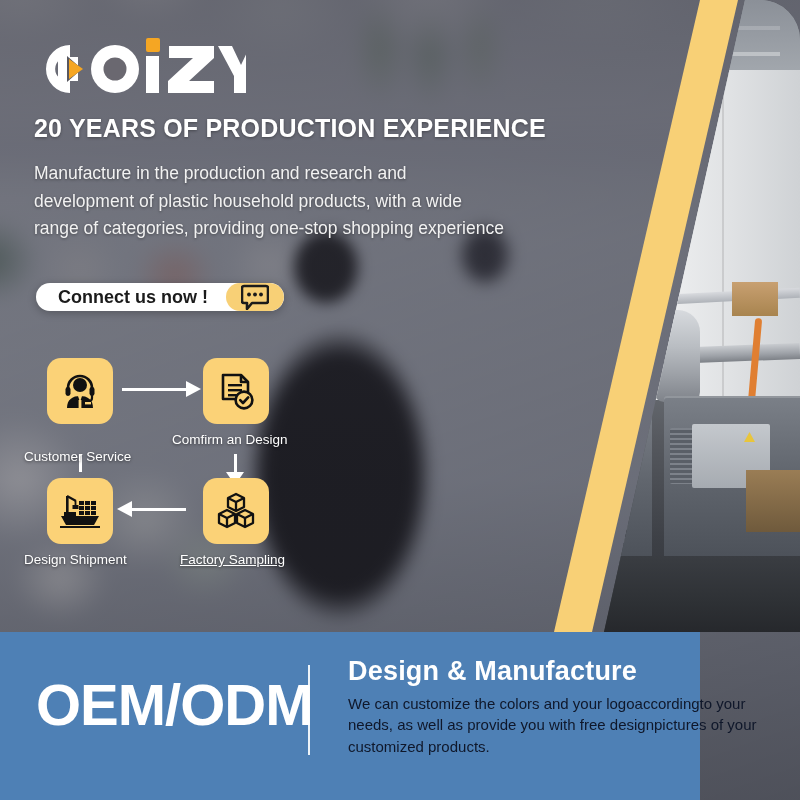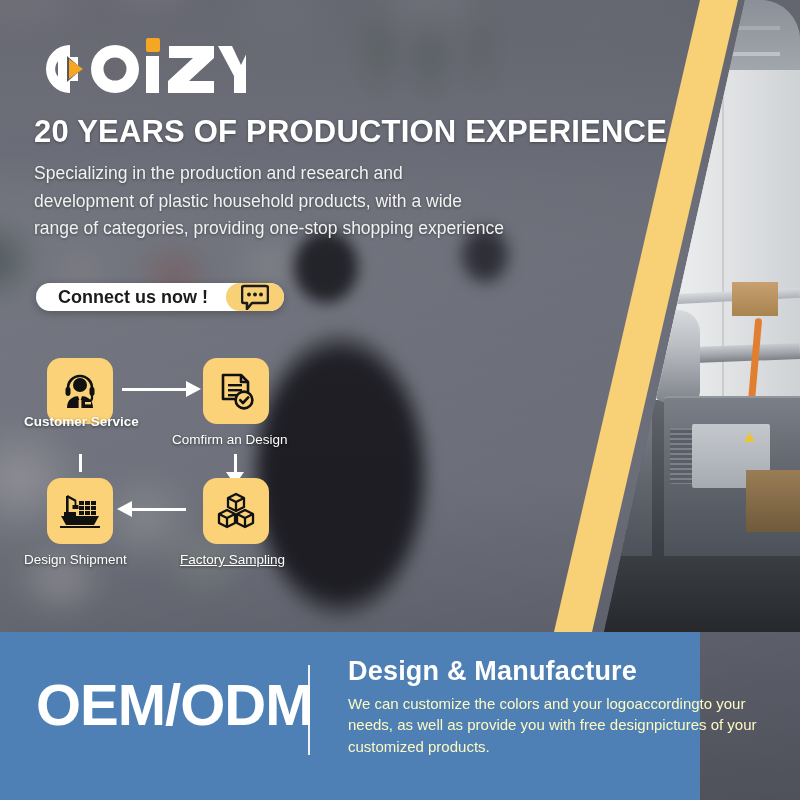--- a/index.html
+++ b/index.html
@@ -213,21 +213,21 @@
     background:linear-gradient(180deg,#9a7d55,#6f5a3c);
   }
 
   
   .logo { position:absolute; left:36px; top:38px; display:flex; align-items:center; }
   .logo-svg { display:block; }
 
   
   .headline {
     position:absolute; left:34px; top:114px;
-    font-size:31px; font-weight:bold; color:#ffffff;
+    font-size:25px; font-weight:bold; color:#ffffff;
     letter-spacing:.2px; white-space:nowrap;
     text-shadow:0 1px 3px rgba(0,0,0,.35);
   }
   .subcopy {
     position:absolute; left:34px; top:160px; width:470px;
     font-size:17.5px; color:#f2f2f2; line-height:1.58;
     text-shadow:0 1px 3px rgba(0,0,0,.4);
   }
 
   
@@ -253,21 +253,21 @@
     background:#FBD277; display:flex; align-items:center; justify-content:center;
   }
   .tile-cs { left:47px;  top:8px; }
   .tile-co { left:203px; top:8px; }
   .tile-fs { left:203px; top:128px; }
   .tile-sh { left:47px;  top:128px; }
   .flow-label {
     position:absolute; font-size:13.5px; color:#ffffff; font-weight:500;
     white-space:nowrap; text-shadow:0 1px 3px rgba(0,0,0,.55);
   }
-  .lbl-cs { left:24px;  top:64px;font-weight:bold; }
+  .lbl-cs { left:24px;  top:99px; }
   .lbl-co { left:172px; top:82px; }
   .lbl-fs { left:180px; top:202px;text-decoration:underline; }
   .lbl-sh { left:24px;  top:202px; }
 
   .conn { position:absolute; background:#ffffff; }
   .conn-top    { left:122px; top:38px;  width:64px; height:3px; }
   .conn-right  { left:234px; top:104px; width:3px;  height:18px; }
   .conn-bottom { left:132px; top:158px; width:54px; height:3px; }
   .conn-left   { left:79px;  top:104px; width:3px;  height:18px; }
 
@@ -289,21 +289,21 @@
   .divider {
     position:absolute; left:308px; top:33px; width:2px; height:90px;
     background:rgba(255,255,255,.9);
   }
   .right-col { position:absolute; left:348px; top:24px; width:430px; }
   .right-title {
     font-size:27px; font-weight:bold; color:#ffffff; line-height:1.15;
     letter-spacing:.2px;
   }
   .right-body {
-    margin-top:6px; font-size:15px; color:#fef9c3; line-height:1.42;
+    margin-top:6px; font-size:15px; color:#0f172a; line-height:1.42;
   }
 </style>
 </head>
 <body>
 
 <div id="banner">
 
   <div class="bg-photo">
     <div class="bg-base"></div>
     <div class="bg-person"></div>
@@ -390,21 +390,21 @@
       <rect x="110" y="0" width="14" height="14" rx="2" fill="#F5A623"></rect>
 
       <path d="M133 8 L178 8 L178 20 L153 43 L178 43 L178 55 L132 55 L132 43 L157 20 L133 20 Z" fill="#FFFFFF"></path>
 
       <path d="M182 8 L196 8 L205 27 L214 8 L228 8 L212 38 L212 55 L198 55 L198 38 Z" fill="#FFFFFF"></path>
     </svg>
 
   </div>
 
   <div class="headline">20 YEARS OF PRODUCTION EXPERIENCE</div>
-  <div class="subcopy">Specializing in the production and research and development of plastic household products, with a wide range of categories, providing one-stop shopping experience</div>
+  <div class="subcopy">Manufacture in the production and research and development of plastic household products, with a wide range of categories, providing one-stop shopping experience</div>
 
   <div class="cta">
     <div class="cta-label">Connect us now !</div>
     <div class="cta-icon-box">
       <svg width="28" height="26" viewBox="0 0 28 26">
         <path d="M3 2 H25 A2 2 0 0 1 27 4 V17 A2 2 0 0 1 25 19 H11 L6 25 V19 H3 A2 2 0 0 1 1 17 V4 A2 2 0 0 1 3 2 Z" fill="none" stroke="#1b1b1b" stroke-width="2.6" stroke-linejoin="round"></path>
         <circle cx="8" cy="10.5" r="1.9" fill="#1b1b1b"></circle>
         <circle cx="14" cy="10.5" r="1.9" fill="#1b1b1b"></circle>
         <circle cx="20" cy="10.5" r="1.9" fill="#1b1b1b"></circle>
       </svg>

